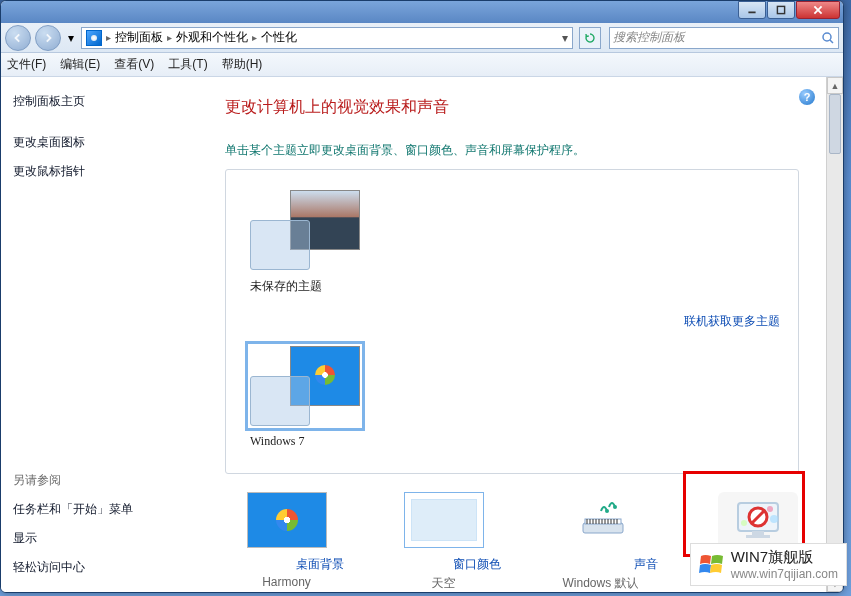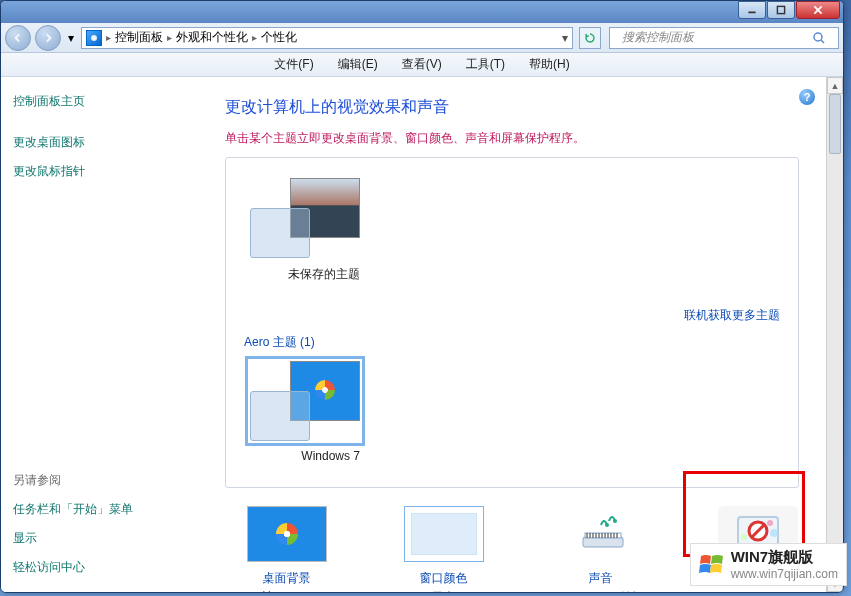--- a/index.html
+++ b/index.html
@@ -17,74 +17,74 @@
 .nav-btn { width:26px; height:26px; border-radius:50%; background: radial-gradient(circle at 35% 30%, #b9d3ee, #5e87bd); border:1px solid #3f6aa2; display:flex; align-items:center; justify-content:center; }
 .nav-btn.disabled { opacity:0.6; }
 .expand-arrow { width:12px; height:20px; display:flex; align-items:center; justify-content:center; }
 .address { flex:1; height:22px; border:1px solid #8aa7cb; background:#fff; display:flex; align-items:center; padding:0 4px; gap:4px; }
 .cp-icon { width:16px; height:16px; background: linear-gradient(135deg,#4da6ff,#0066cc); border:1px solid #06c; display:flex; align-items:center; justify-content:center; }
 .cp-icon::after { content:""; width:6px; height:6px; background:radial-gradient(circle,#fff,#cde); border-radius:50%; }
 .crumb { color:#000; }
 .crumb-arrow { color:#666; font-size:10px; }
 .addr-drop { margin-left:auto; color:#555; }
 .refresh-btn { width:22px; height:22px; border:1px solid #8aa7cb; background:#eaf2fa; display:flex; align-items:center; justify-content:center; margin-left:2px; }
-.search { width:230px; height:22px; border:1px solid #8aa7cb; background:#fff; display:flex; align-items:center; padding:0 12px; color:#888; margin-left:4px; }
+.search { width:230px; height:22px; border:1px solid #8aa7cb; background:#fff; display:flex; align-items:center; padding:0 3px; color:#888; margin-left:4px; }
 .search span { flex:1; font-style: italic; }
 
-.menubar { height: 24px; background: linear-gradient(#f4f8fc,#e7eef7); border-bottom:1px solid #cad6e6; display:flex; align-items:center; padding:0 6px; gap:24px;justify-content:center; }
+.menubar { height: 24px; background: linear-gradient(#f4f8fc,#e7eef7); border-bottom:1px solid #cad6e6; display:flex; align-items:center; padding:0 6px; gap:14px; }
 .menu-item { color:#222; }
 
 .body { display:flex; height: calc(100% - 22px - 30px - 24px); }
 
 .sidebar { width:200px; padding:16px 12px; background:#fff; }
-.side-link { color:#0f766e; margin-bottom:12px; cursor:pointer;font-family:Liberation Serif, serif; }
+.side-link { color:#0f172a; margin-bottom:12px; cursor:pointer;font-family:Liberation Serif, serif; }
 .side-sep { height: 280px; }
 .side-heading { color:#6c6c6c; margin-bottom:12px; }
 
 .main { flex:1; position:relative; overflow:auto; padding:20px 24px 12px 24px; background:#fff; }
 .scrollbar { position:absolute; right:0; top:0; width:17px; height:100%; background:#e9e9e9; border-left:1px solid #d0d0d0; }
 .scroll-btn { height:17px; background:#f4f4f4; border:1px solid #c8c8c8; display:flex; align-items:center; justify-content:center; color:#666; font-size:9px; }
 .scroll-thumb { position:absolute; top:17px; left:2px; right:2px; height:60px; background:#cfd7e2; border:1px solid #a9b6c7; border-radius:2px; }
 
-.page-title { color:#1d4ed8; font-size:16px; font-weight:normal; margin-bottom:12px; }
-.page-sub { color:#be185d; margin-bottom:10px; }
+.page-title { color:#b91c1c; font-size:16px; font-weight:normal; margin-bottom:24px; }
+.page-sub { color:#0f766e; margin-bottom:10px; }
 
 .theme-box { border:1px solid #d0d7e0; border-radius:3px; padding:14px 18px 10px; margin-right:20px; }
-.theme-item { display:inline-block; text-align:right; margin:6px 12px 14px 6px; vertical-align:top; }
+.theme-item { display:inline-block; text-align:left; margin:6px 12px 14px 6px; vertical-align:top;font-family:Liberation Serif, serif; }
 .theme-preview { width:110px; height:80px; position:relative; margin:0 auto 8px; }
 .theme-preview .bg { position:absolute; right:0; top:0; width:70px; height:60px; background:linear-gradient(180deg,#cde,#aa7766 45%,#345 46%); border:1px solid #888; }
 .theme-preview .glass { position:absolute; left:0; bottom:0; width:60px; height:50px; background:rgba(170,200,230,0.45); border:1px solid #9bb6d1; border-radius:3px; }
 .theme-preview.win7 .bg { background:#1e8ae6; }
 .theme-preview.win7 .bg::after { content:""; position:absolute; top:18px; left:24px; width:20px; height:20px; background:radial-gradient(circle,#fff 20%,transparent 21%), conic-gradient(#e53 0 25%, #7b3 0 50%, #38e 0 75%, #fc3 0); border-radius:50%; }
 .theme-label { color:#222; font-size:12px; }
 .theme-item.selected .theme-preview { outline:3px solid #7eb4ea; outline-offset:2px; }
 
-.more-themes { text-align:right; margin:10px 0 10px; }
+.more-themes { text-align:right; margin:4px 0 10px; }
 .more-themes a { color:#0b4bb3; }
 .section-label { color:#0b4bb3; margin:6px 0 4px; }
 
 .bottom-row { display:flex; gap:42px; margin-top:18px; padding:0 4px; position:relative; }
 .bot-item { text-align:center; width:130px; }
 .bot-preview { width:80px; height:56px; margin:0 auto 8px; border:1px solid #bbb; position:relative; }
 .bot-preview.wall { background:#1e8ae6; }
 .bot-preview.wall::after { content:""; position:absolute; top:16px; left:28px; width:22px; height:22px; background:radial-gradient(circle,#fff 20%,transparent 21%), conic-gradient(#e53 0 25%, #7b3 0 50%, #38e 0 75%, #fc3 0); border-radius:50%; }
 .bot-preview.wincolor { background:#fff; border:1px solid #7eb4ea; }
 .bot-preview.wincolor::after { content:""; position:absolute; inset:6px; border:1px solid #cde4f7; background:rgba(200,225,245,0.6); }
 .bot-preview.sound { border:none; display:flex; align-items:center; justify-content:center; }
 .bot-preview.screensaver { border:none; background:#f6f6f6; display:flex; align-items:center; justify-content:center; border-radius:6px; }
-.bot-title { color:#0b4bb3; margin-bottom:2px; }
+.bot-title { color:#0b4bb3; margin-bottom:2px;text-align:right; }
 .bot-sub { color:#666; }
 
 .highlight-box { position:absolute; border:3px solid #e60000; pointer-events:none; }
 
 .help-icon { position:absolute; right:28px; top:12px; width:16px; height:16px; border-radius:50%; background:radial-gradient(circle at 35% 30%,#9cf,#27c); color:#fff; font-weight:bold; font-size:11px; display:flex; align-items:center; justify-content:center; }
 
 .watermark { position:absolute; right:4px; bottom:10px; background:#fff; padding:4px 8px; display:flex; align-items:center; gap:6px; border:1px solid #ddd; }
 .watermark .flag { width:26px; height:26px; }
-.watermark .wm-text { font-size:15px; color:#222; font-weight:700; }
+.watermark .wm-text { font-size:15px; color:#222; font-weight:400; }
 .watermark .wm-url { font-size:12px; color:#888; display:block; }
 </style>
 </head>
 <body>
 
 <div class="window">
 
   <div class="titlebar">
     <div class="win-btns">
       <div class="win-btn">
@@ -171,21 +171,20 @@
 
       <div class="theme-box">
         <div class="theme-item">
           <div class="theme-preview">
             <div class="bg"></div>
               <div class="glass"></div>
           </div>
           <div class="theme-label">未保存的主题</div>
         </div>
         <div class="more-themes"><a>联机获取更多主题</a></div>
-        <div class="section-label">Aero 主题 (1)</div>
         <div class="theme-item selected">
           <div class="theme-preview win7">
             <div class="bg"></div>
               <div class="glass"></div>
           </div>
           <div class="theme-label">Windows 7</div>
         </div>
       </div>
 
       <div class="bottom-row">

